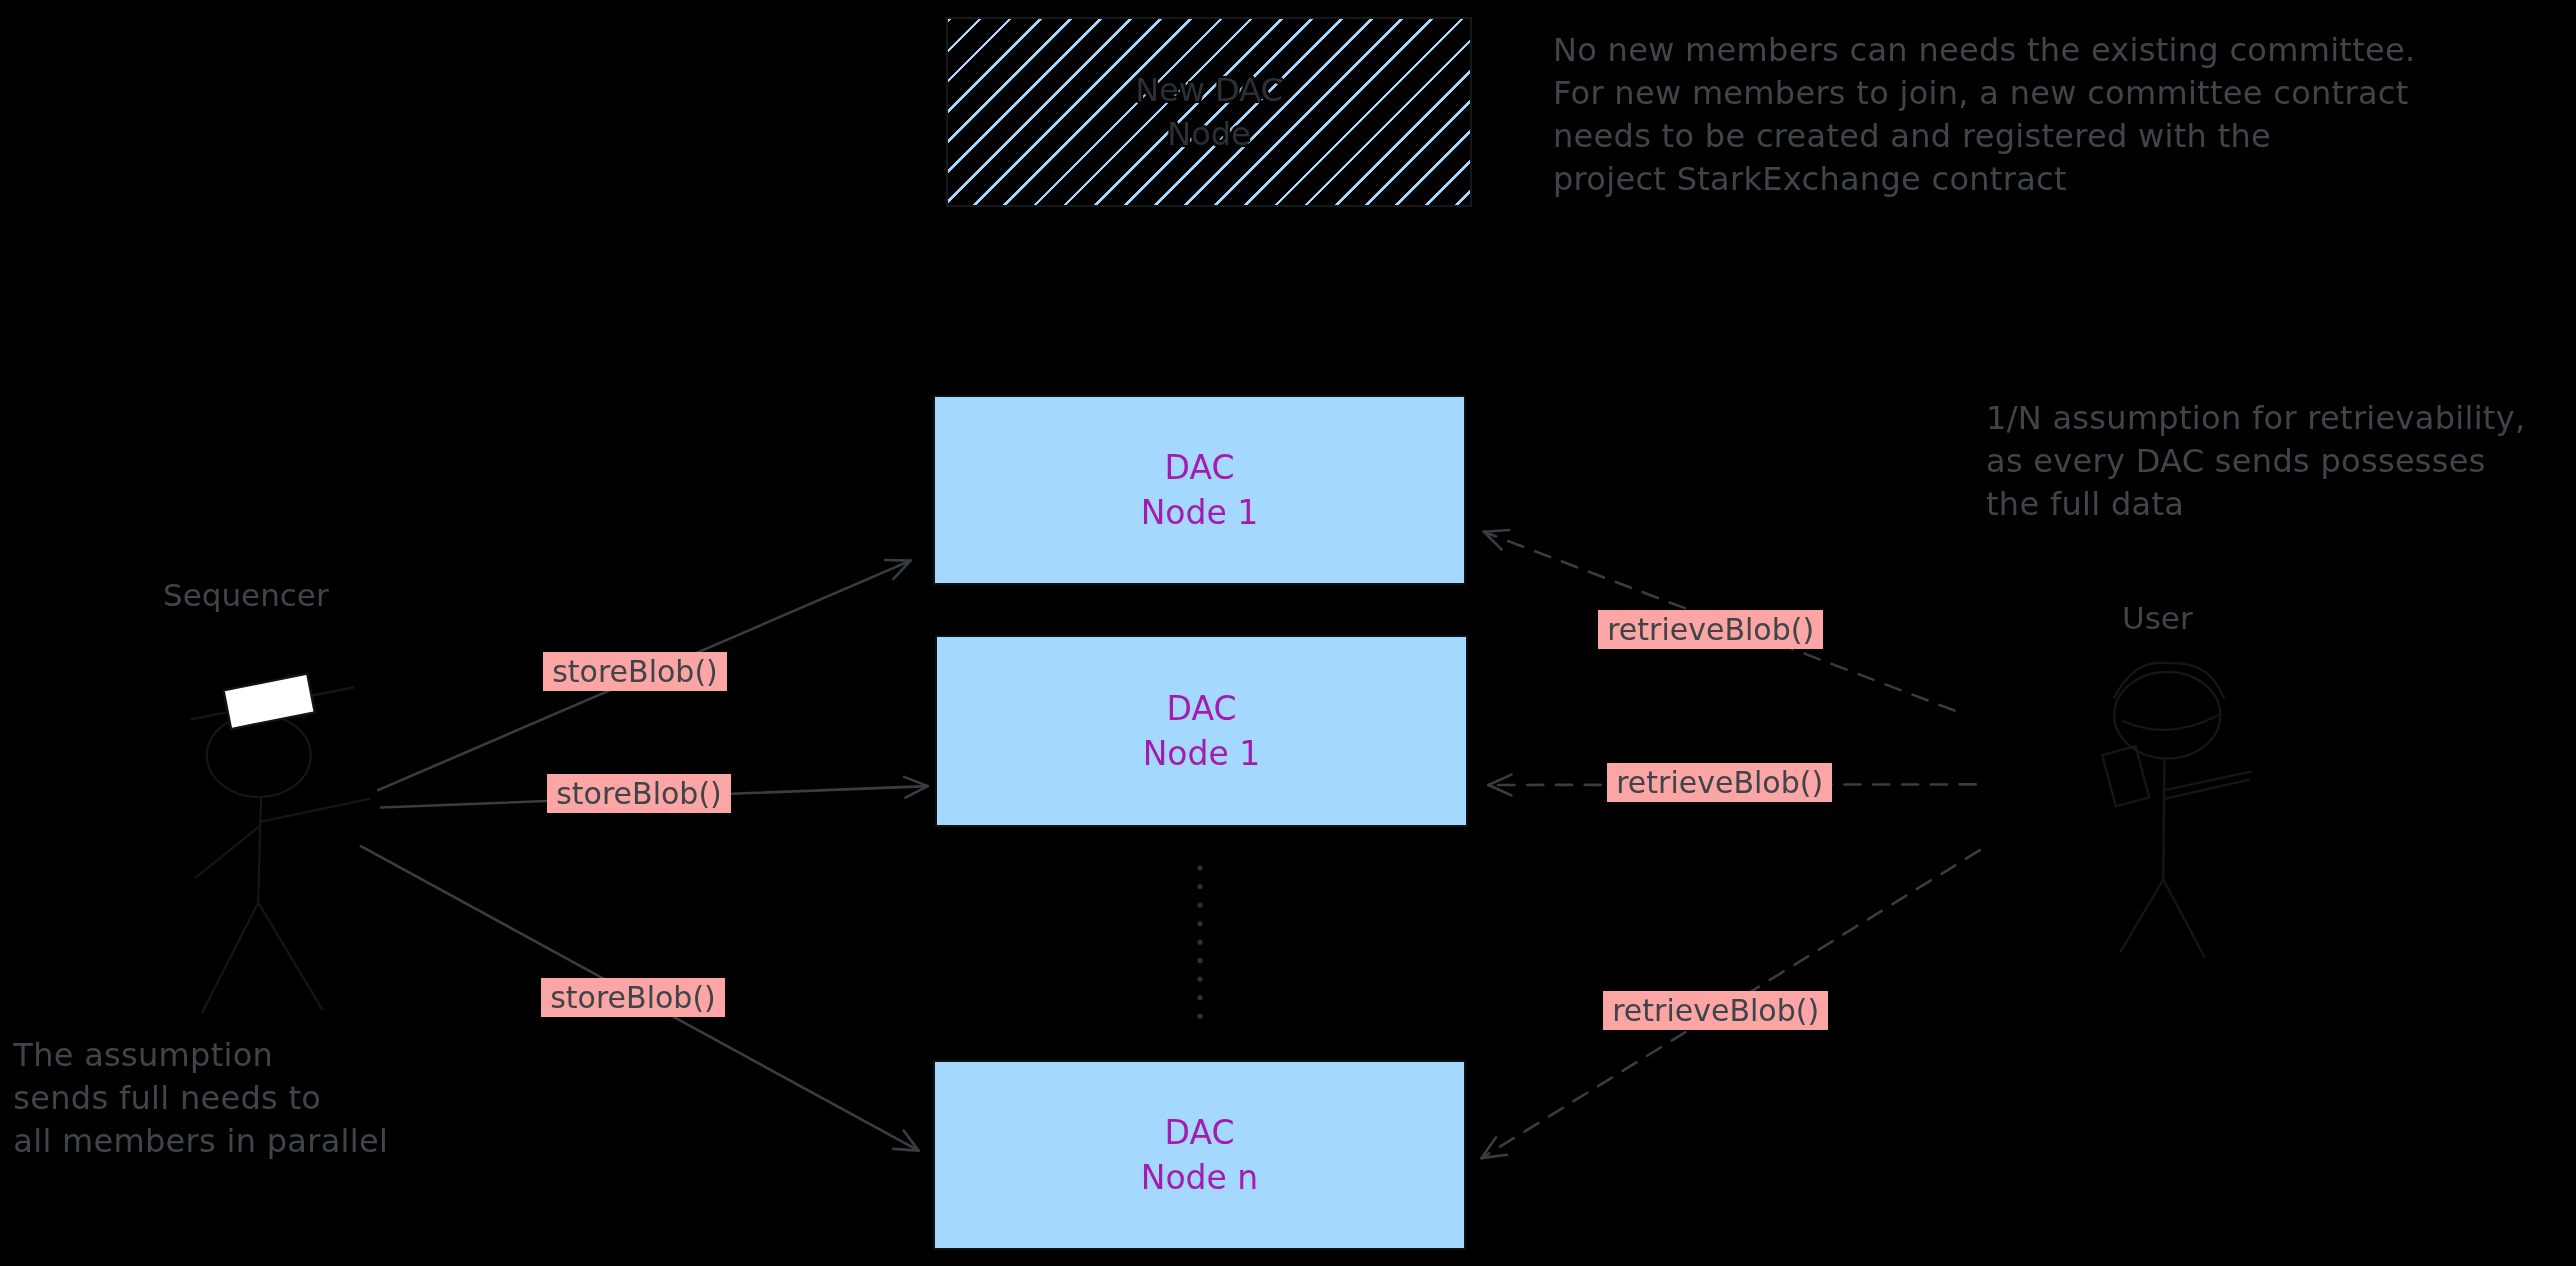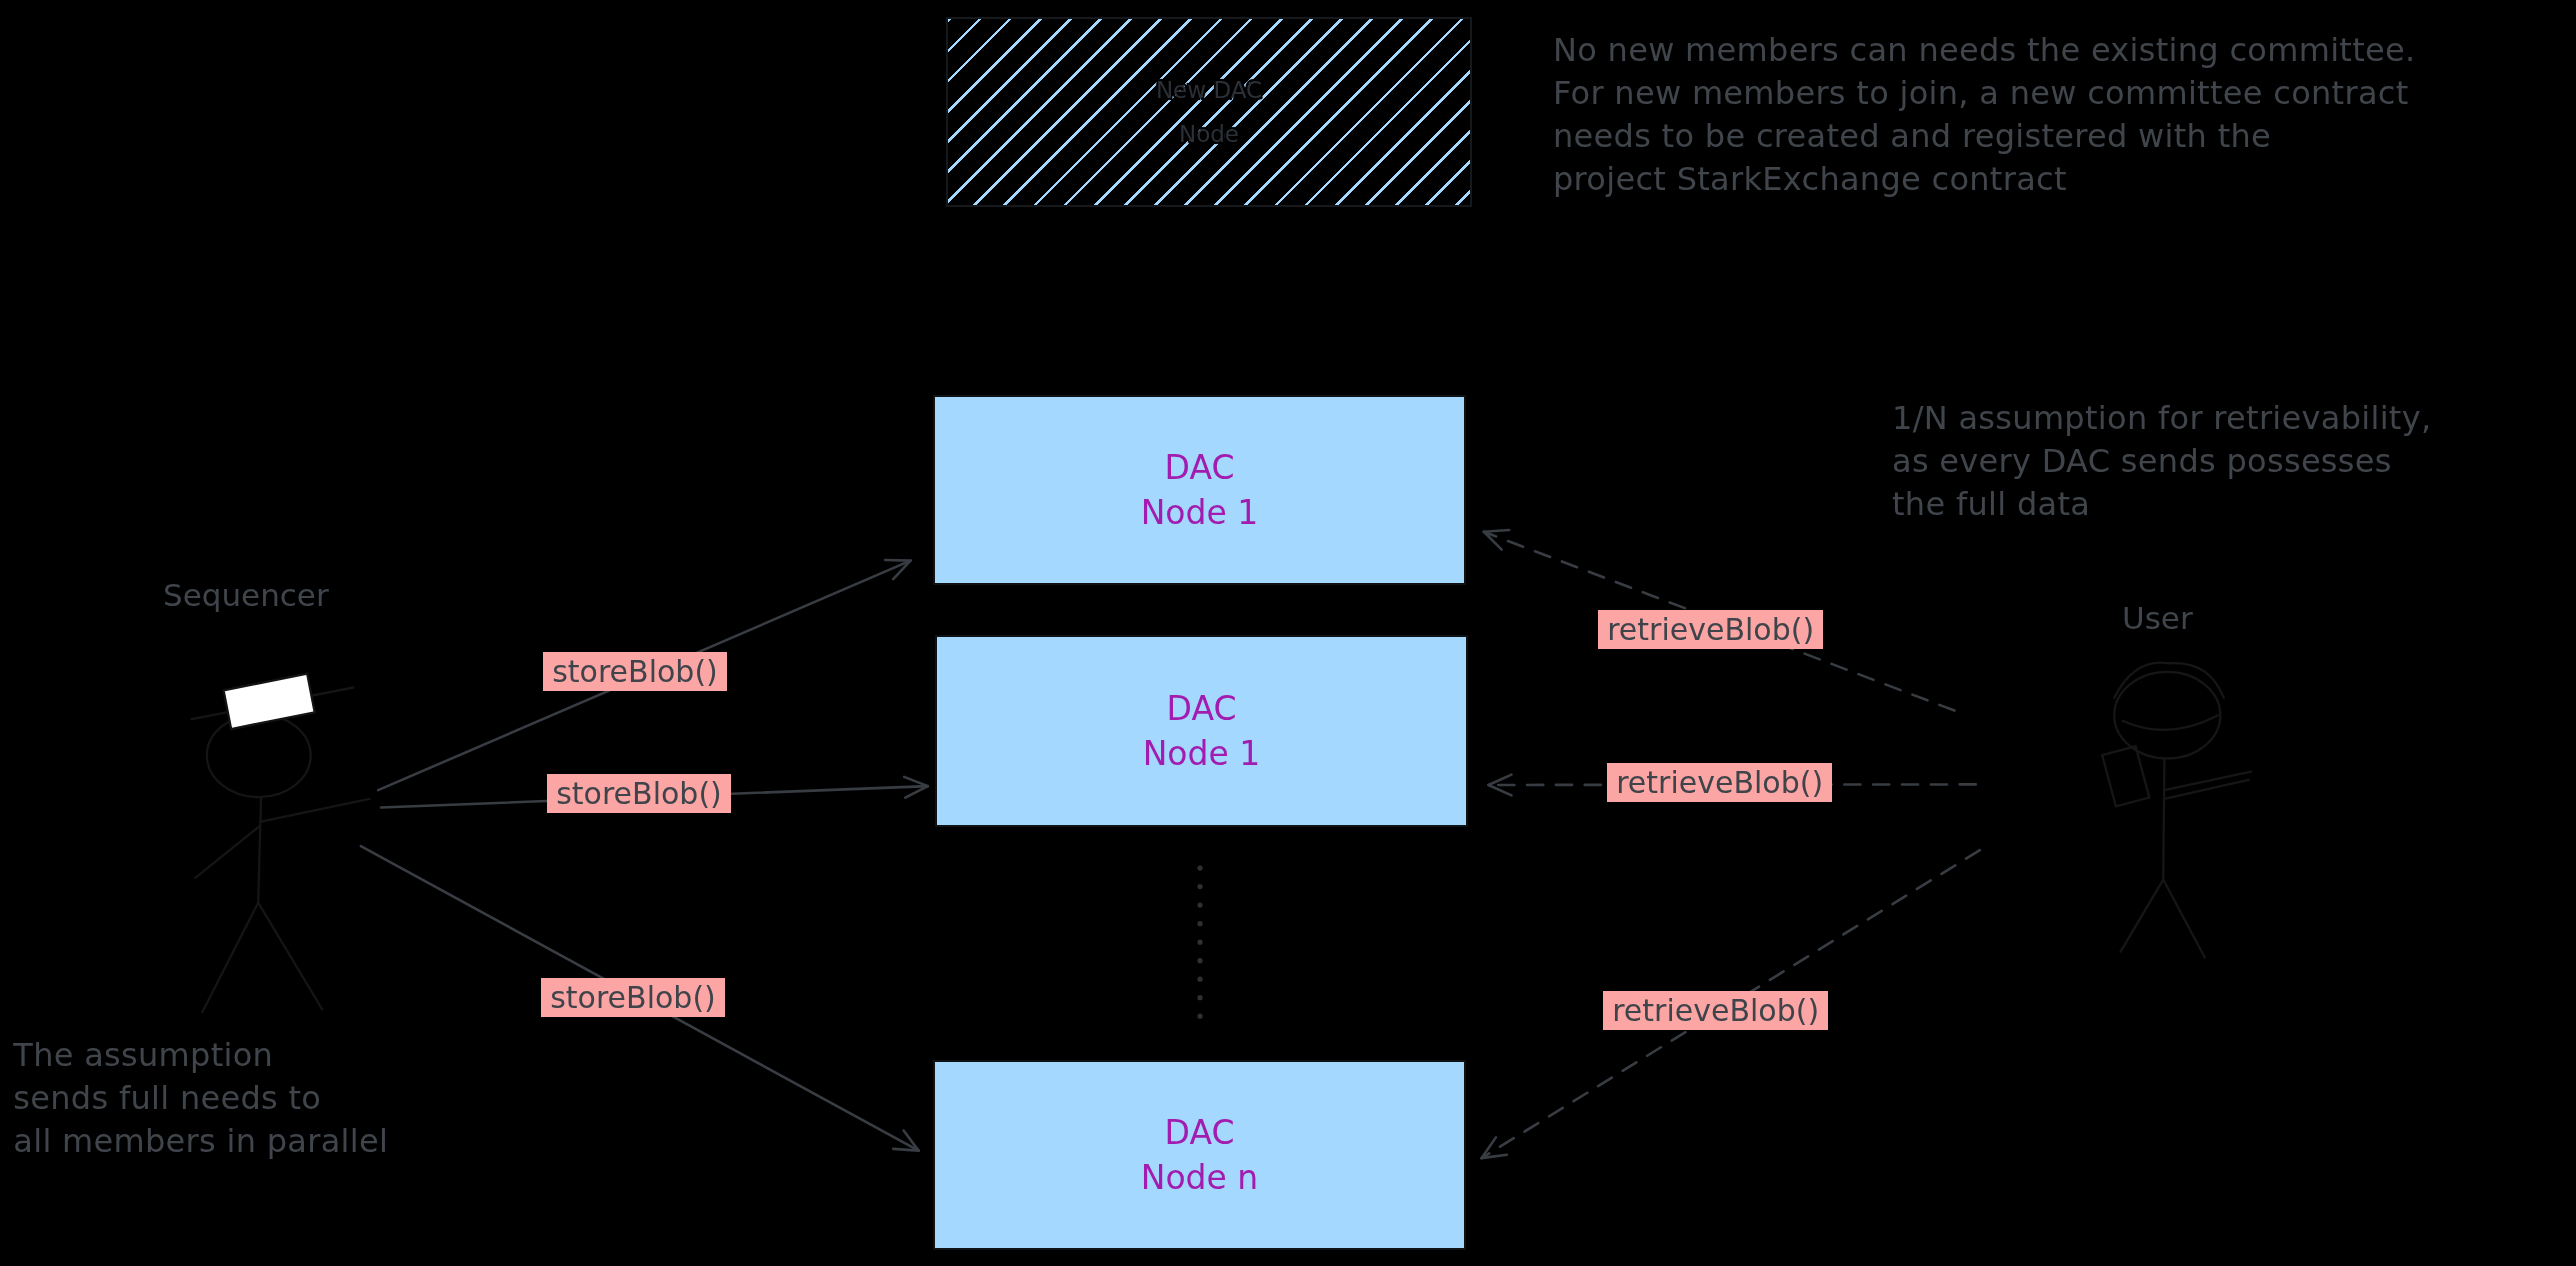--- a/index.html
+++ b/index.html
@@ -35,41 +35,41 @@
     border: 2.9px solid #0f1214;
     color: #a21caf;
     font-size: 33px;
     line-height: 45px;
   }
   .box-hatched {
     border: 2.9px solid #16191c;
     background-color: #000000;
     background-image: repeating-linear-gradient(135deg, #a5d8ff 0px, #a5d8ff 2.6px, transparent 2.6px, transparent 21.3px);
     color: #2b3036;
-    font-size: 23px;
+    font-size: 32px;
     line-height: 44px;
   }
   .box-hatched span {
     text-shadow: 1.7px 1.7px 0 #000, -1.7px -1.7px 0 #000, 1.7px -1.7px 0 #000, -1.7px 1.7px 0 #000, 0 0 5.8px #000;
   }
   #box-new-dac { left: 946px; top: 17.3px;  width: 526px; height: 190px; }
   #box-node1   { left: 933px; top: 395px; width: 533px; height: 190px; }
   #box-node2   { left: 935px; top: 635px; width: 533px; height: 192px; }
   #box-noden   { left: 933px; top: 1060px; width: 533px; height: 190px; }
 
   .note {
     position: absolute;
     color: #40454b;
     font-size: 32px;
     line-height: 43px;
     letter-spacing: 0.3px;
     white-space: nowrap;
   }
   #note-committee { left: 1553px; top: 29px; }
-  #note-retrievability { left: 1892px; top: 397px; }
+  #note-retrievability { left: 1986px; top: 397px; }
   #note-sequencer { left: 13.3px; top: 1034px; }
 
   .actor-label {
     position: absolute;
     color: #40454b;
     font-size: 31px;
     white-space: nowrap;
   }
   #label-sequencer { left: 163px; top: 577px; }
   #label-user { left: 2122px; top: 600px; }

